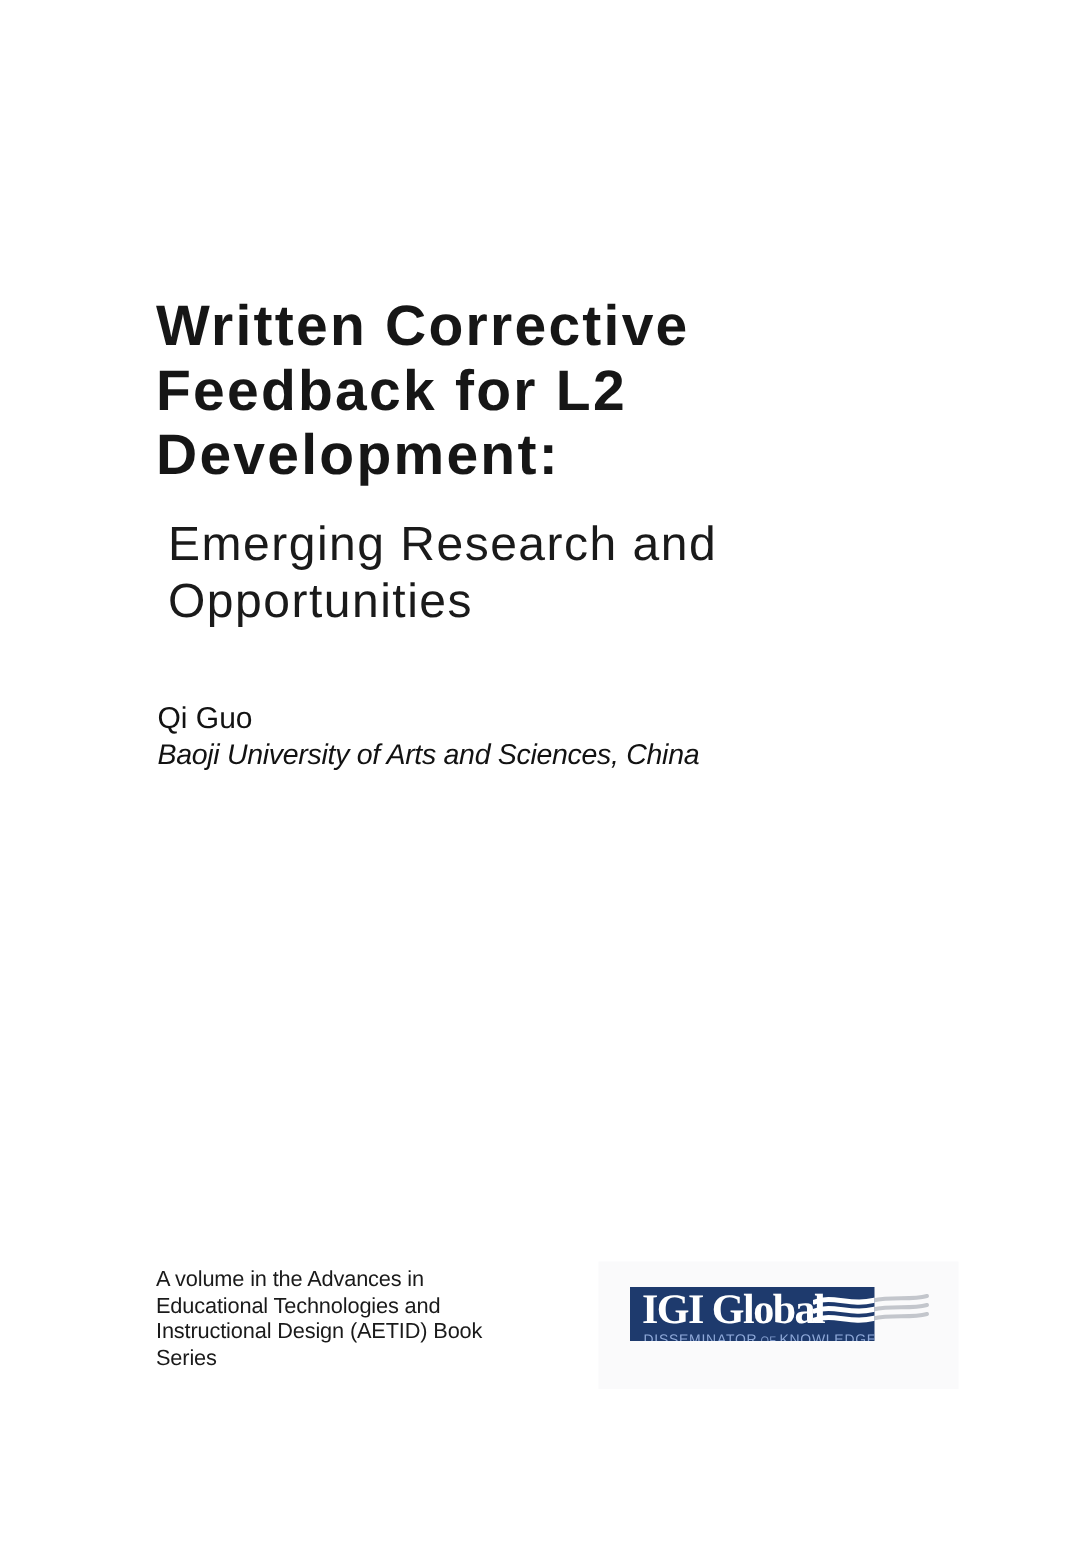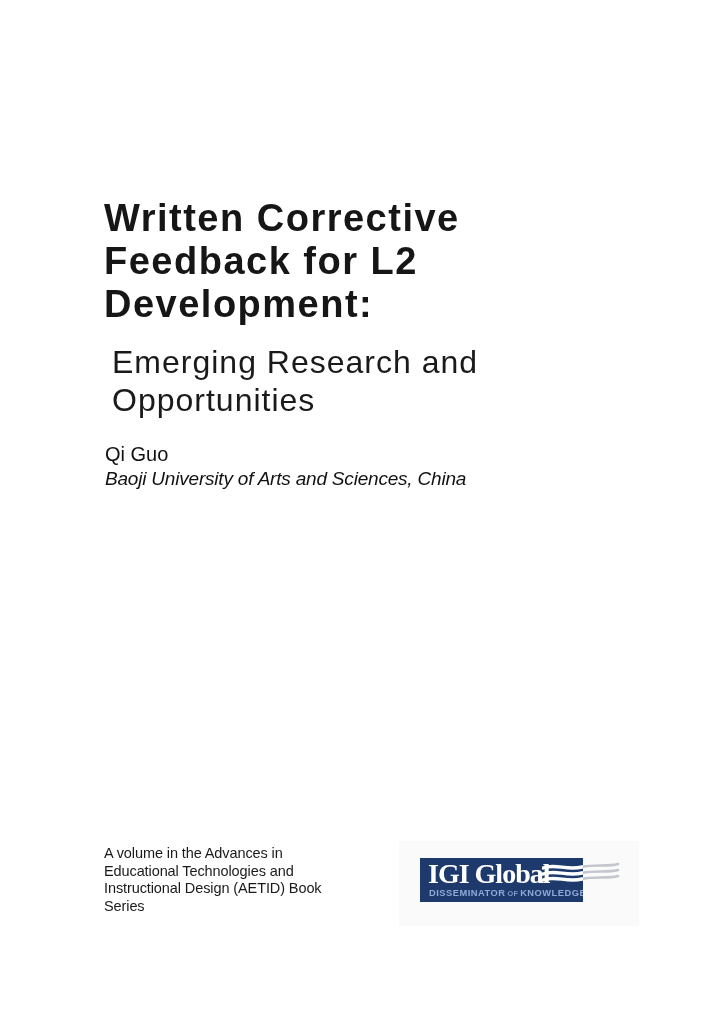--- a/index.html
+++ b/index.html
@@ -26,21 +26,21 @@
   }
   .subtitle {
     position:absolute; left:104px; top:343px;
     font-size:32px; line-height:38px;
     font-weight:400; letter-spacing:1px;
     color:#1a1a1a;
     white-space:pre-line;
     margin-left:8px;
   }
   .author-block {
-    position:absolute; left:105px; top:442px;
+    position:absolute; left:105px; top:467px;
     color:#121212;
   }
   .author-name {
     font-size:20px; line-height:24px; font-weight:400;
   }
   .affiliation {
     font-size:19px; line-height:25px;
     font-style:italic; font-weight:400;
     letter-spacing:-0.2px;
     white-space:nowrap;
@@ -61,21 +61,21 @@
   .logo {
     position:absolute; left:420px; top:858px;
     width:200px; height:44px;
   }
   .waves-outer {
     position:absolute; left:122px; top:3px;
     width:78px; height:26px;
   }
   .logo-box {
     position:absolute; left:0; top:0;
-    width:163px; height:44px;
+    width:163px; height:36px;
     background:#1e3a6d;
     overflow:hidden;
   }
   .waves-inner {
     position:absolute; left:122px; top:3px;
     width:78px; height:26px;
   }
   .logo-name {
     position:absolute; left:8px; top:0;
     font-family:"Liberation Serif", serif;
@@ -84,21 +84,21 @@
     letter-spacing:-1px;
     color:#ffffff;
     white-space:nowrap;
   }
   .logo-tagline {
     position:absolute; left:9px; top:30px;
     font-size:9.3px; line-height:10px;
     letter-spacing:0.5px;
     color:#8fa9d9;
     white-space:nowrap;
-    font-weight:700;
+    font-weight:400;
   }
   .logo-tagline .of {
     font-size:7.3px;
     letter-spacing:0.3px;
     opacity:0.85;
     margin:0 2px;
   }
   svg path { fill:none; stroke-linecap:round; }
   .waves-inner path { stroke-width:3.4; }
   .waves-outer path { stroke-width:2.6; }

